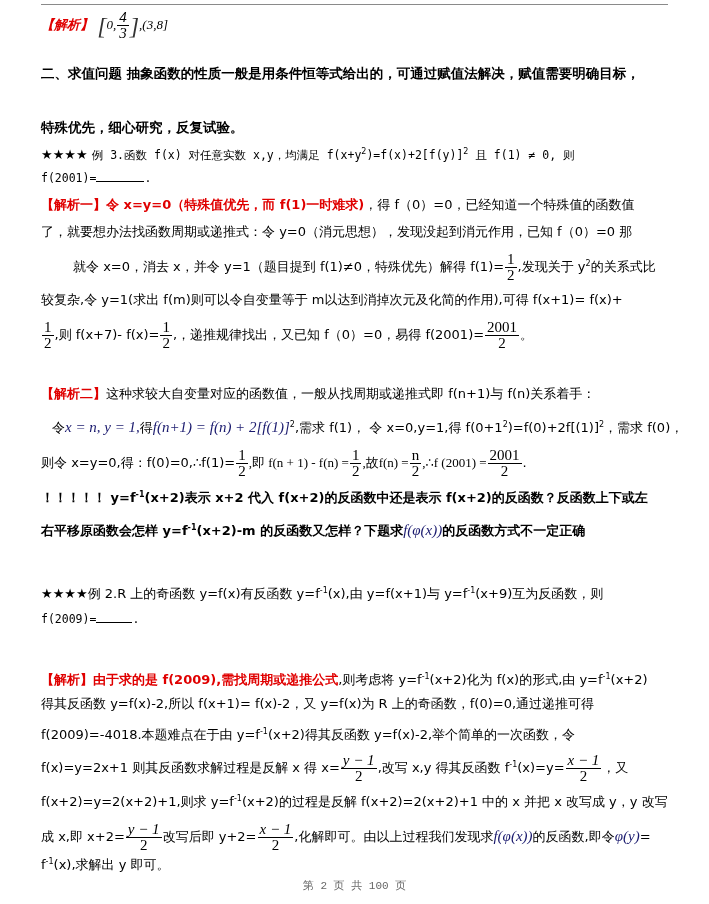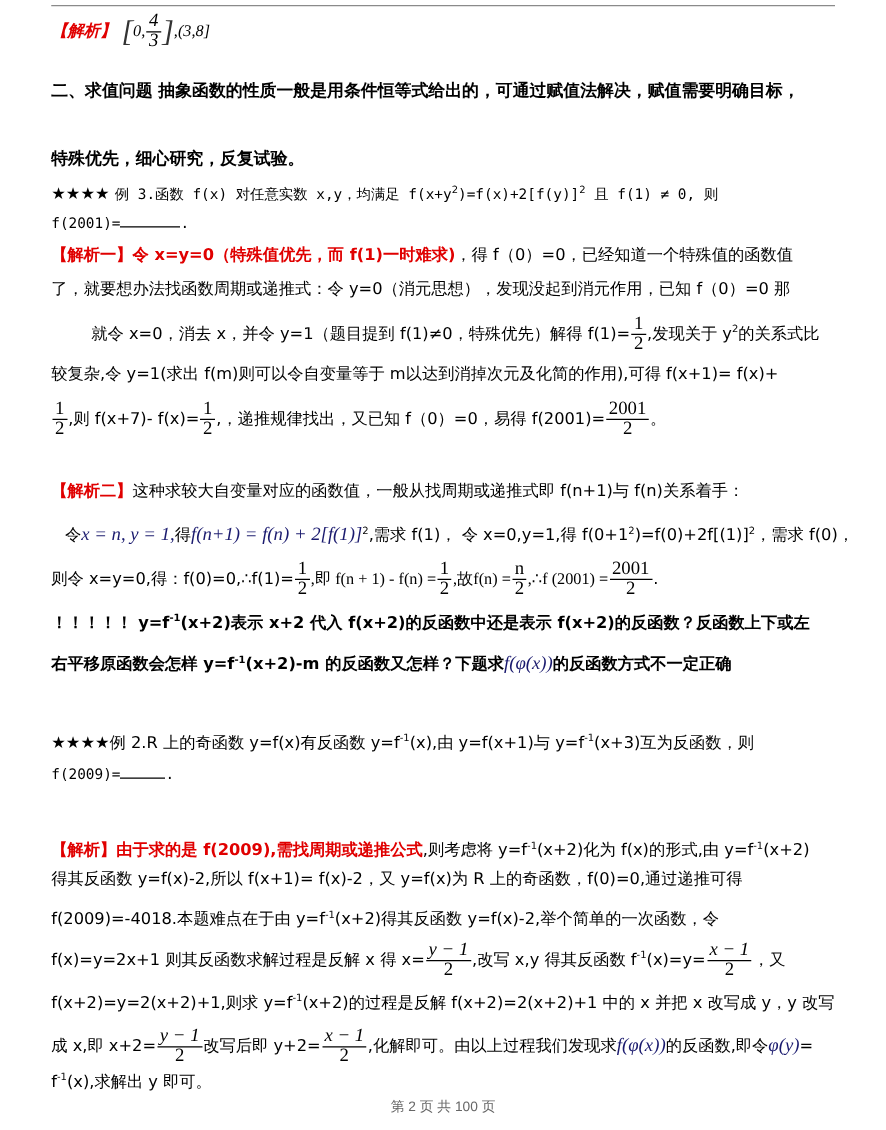--- a/index.html
+++ b/index.html
@@ -14,21 +14,21 @@
   .math { font-family:"Liberation Serif","DejaVu Serif",serif; font-style:italic; font-size:15px; }
   .navy { color:#1a1a6e; }
   .frac { display:inline-block; vertical-align:middle; text-align:center;
           font-family:"Liberation Serif","DejaVu Serif",serif; font-size:15px; line-height:15px; margin:0 1px; }
   .frac > span { display:block; padding:0 2px; }
   .frac > span.num { border-bottom:1px solid #000; }
   .sup { font-size:8px; vertical-align:super; }
   .blank { display:inline-block; border-bottom:1px solid #000; width:48px; height:12px; vertical-align:baseline; }
   .blank2 { display:inline-block; border-bottom:1px solid #000; width:36px; height:12px; vertical-align:baseline; }
   .footer { position:absolute; top:878px; left:0; width:709px; text-align:center;
-            font-family:Liberation Sans, sans-serif; font-size:11px; color:#666; }
+            font-family:Liberation Mono, monospace; font-size:11px; color:#666; }
   .brk { font-family:"Liberation Serif",serif; font-size:24px; line-height:24px; vertical-align:middle; color:#333; }
 </style>
 </head>
 <body>
 
 <div class="topline"></div>
 
 <div class="line" style="top:10px;font-style:italic;">
   <span class="red">【解析】</span>
   <span class="brk">[</span><span class="serif">0,</span><span class="frac"><span class="num">4</span><span>3</span></span><span class="brk">]</span><span class="serif">,(3,8]</span>
@@ -68,21 +68,21 @@
 </div>
 
 <div class="line bold" style="top:485px;">
   <span>！！！！！ y=f</span><span class="sup">-1</span><span>(x+2)表示 x+2 代入 f(x+2)的反函数中还是表示 f(x+2)的反函数？反函数上下或左</span>
 </div>
 <div class="line bold" style="top:518px;">
   <span>右平移原函数会怎样 y=f</span><span class="sup">-1</span><span>(x+2)-m 的反函数又怎样？下题求</span><span class="math navy" style="font-weight:normal;">f(φ(x))</span><span>的反函数方式不一定正确</span>
 </div>
 
 <div class="line" style="top:581px;">
-  <span>★★★★</span><span>例 2.R 上的奇函数 y=f(x)有反函数 y=f</span><span class="sup">-1</span><span>(x),由 y=f(x+1)与 y=f</span><span class="sup">-1</span><span>(x+3)互为反函数，则</span>
+  <span>★★★★</span><span>例 2.R 上的奇函数 y=f(x)有反函数 y=f</span><span class="sup">-1</span><span>(x),由 y=f(x+1)与 y=f</span><span class="sup">-1</span><span>(x+9)互为反函数，则</span>
 </div>
 <div class="line mono" style="top:609px;">
   <span>f(2009)=</span><span class="blank2"></span><span>.</span>
 </div>
 
 <div class="line" style="top:667px;">
   <span class="red">【解析】</span><span class="red">由于求的是 f(2009),需找周期或递推公式</span><span>,则考虑将 y=f</span><span class="sup">-1</span><span>(x+2)化为 f(x)的形式,由 y=f</span><span class="sup">-1</span><span>(x+2)</span>
 </div>
 <div class="line" style="top:694px;">得其反函数 y=f(x)-2,所以 f(x+1)= f(x)-2，又 y=f(x)为 R 上的奇函数，f(0)=0,通过递推可得</div>
 <div class="line" style="top:722px;">

